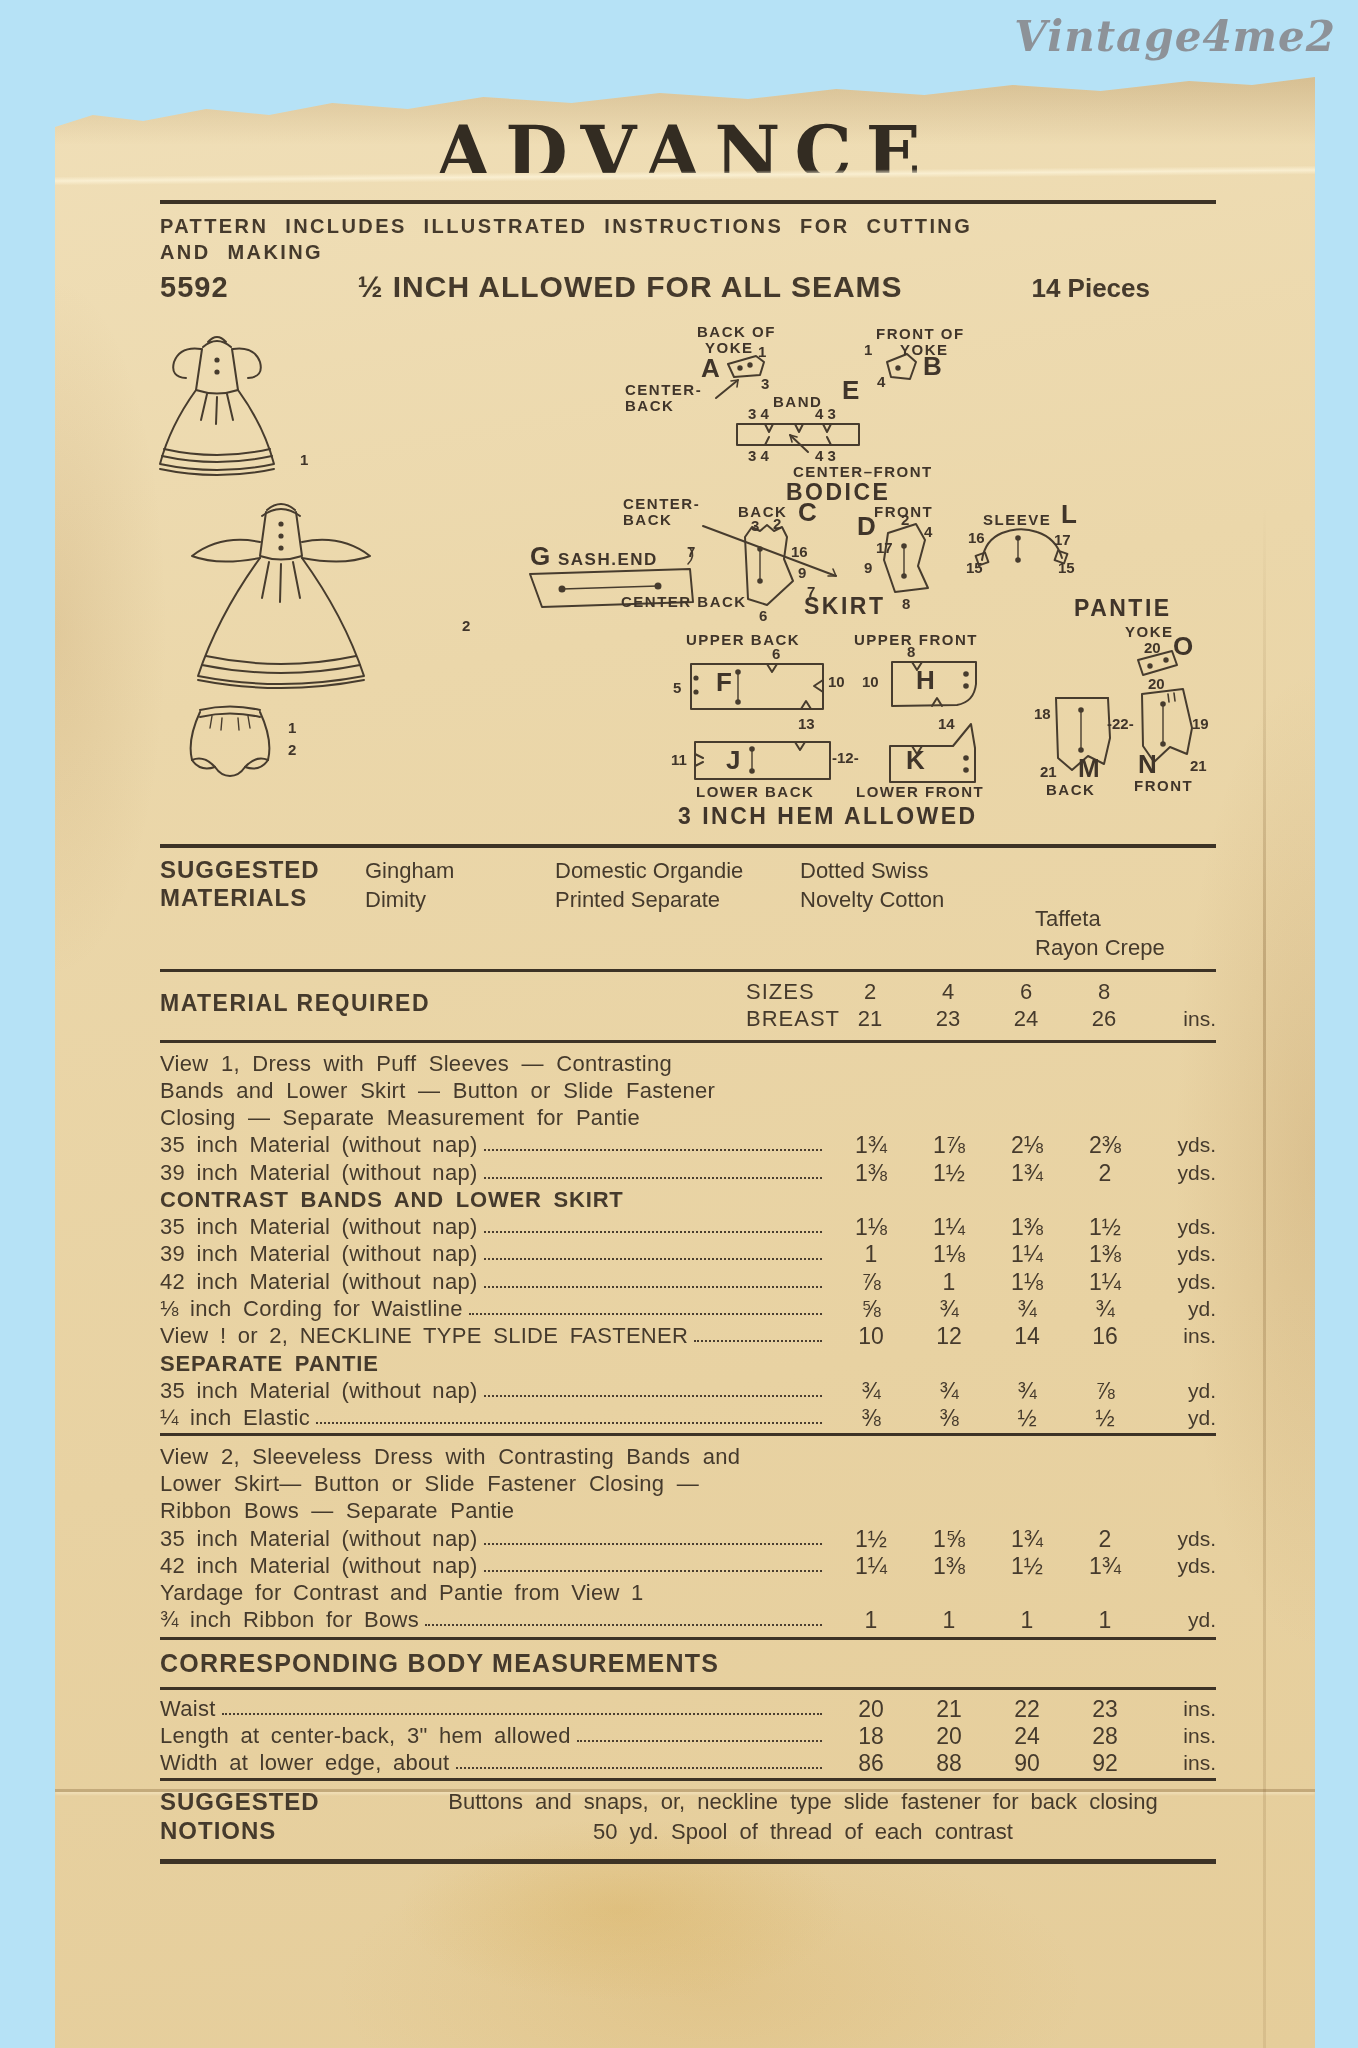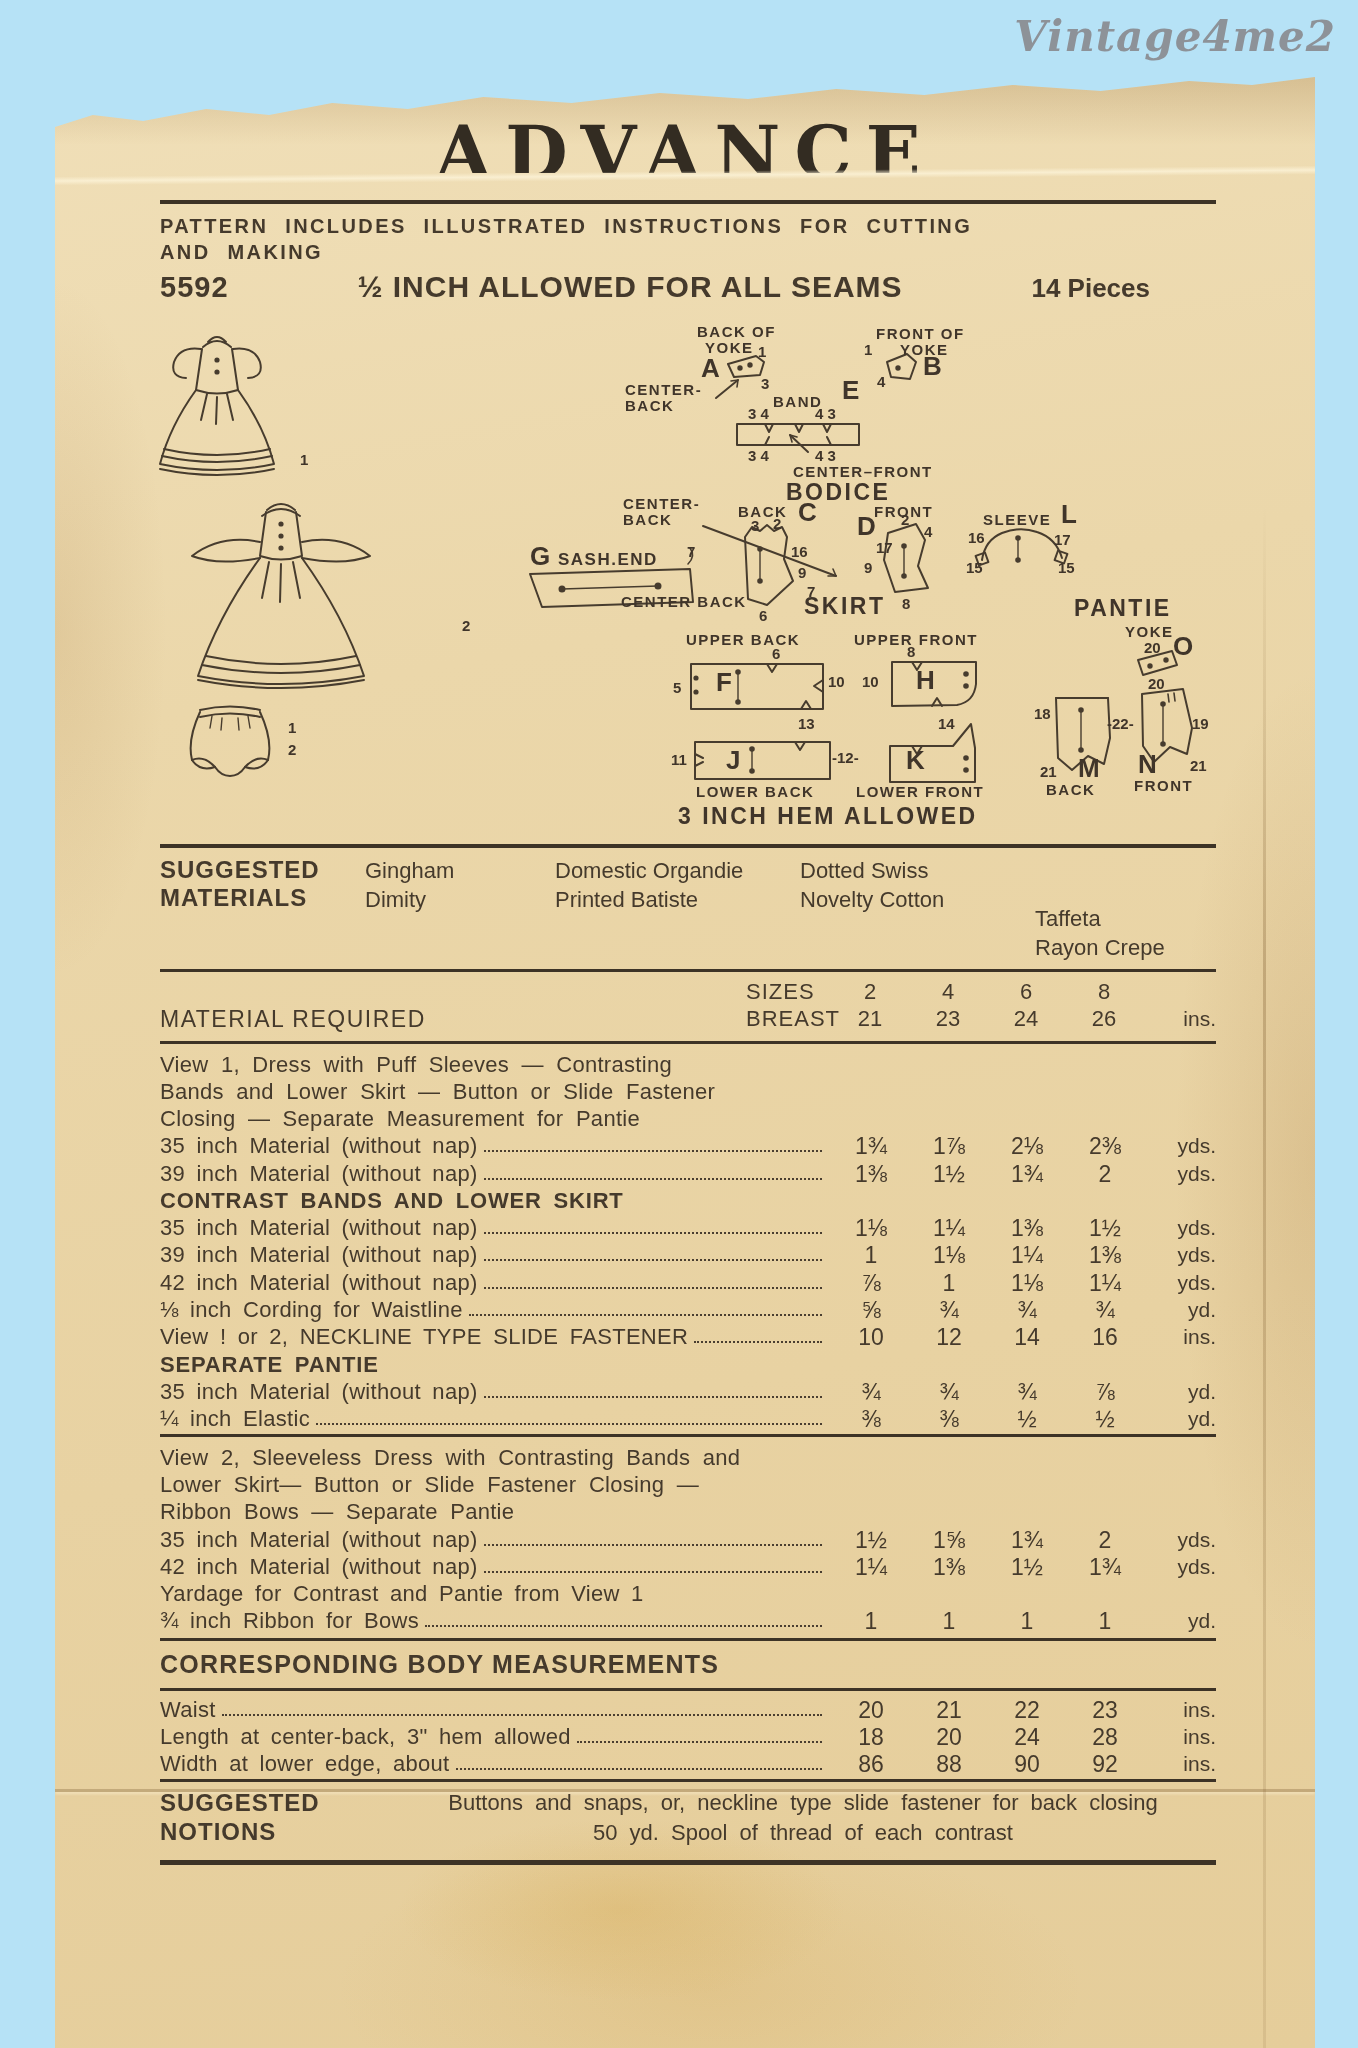--- a/index.html
+++ b/index.html
@@ -49,21 +49,21 @@
   .dl.big{font-size:26px;letter-spacing:0;line-height:24px;}
   .dl.med{font-size:23px;letter-spacing:2.5px;line-height:24px;}
   .dl.num{font-size:15px;letter-spacing:0;}
   
   .materials{display:flex;padding:8px 0 7px 0;}
   .mat-head{width:205px;font-size:24px;font-weight:bold;line-height:28px;letter-spacing:1px;}
   .mat-col{font-size:22px;line-height:29px;}
   .c1{width:190px;}.c2{width:245px;}.c3{width:235px;}.c4{flex:1;margin-top:48px;}
   
   .matreq{display:flex;padding:6px 0 8px 0;}
-  .mr-label{font-size:23px;font-weight:normal;letter-spacing:1.5px;margin-top:28px;}
+  .mr-label{font-size:23px;font-weight:bold;letter-spacing:1.5px;margin-top:12px;}
   .mr-right{margin-left:auto;width:470px;}
   .mr-row{display:flex;font-size:22px;line-height:27px;}
   .mr-lab{width:85px;letter-spacing:1px;}
   .mr-val{width:78px;text-align:center;}
   .mr-unit{flex:1;text-align:right;font-size:21px;}
   
   .vdesc{margin-top:7px;font-size:22px;line-height:27px;word-spacing:6px;letter-spacing:.3px;}
   .trow{display:flex;align-items:flex-end;height:27.3px;font-size:22px;}
   .trow .tlabel{white-space:nowrap;letter-spacing:.3px;word-spacing:5px;line-height:26px;text-align:right;}
   .trow.sect .tlabel{font-weight:bold;letter-spacing:.8px;}
@@ -346,21 +346,21 @@
       <span class="dl num" style="left:128px;top:424px">2</span>
     </div>
 
     <div class="rule r4 gap6"></div>
     <div class="materials">
       <span class="mat-head dl-pre" style="white-space:pre-line">SUGGESTED
 MATERIALS</span>
       <span class="mat-col c1" style="white-space:pre-line">Gingham
 Dimity</span>
       <span class="mat-col c2" style="white-space:pre-line">Domestic Organdie
-Printed Batiste</span>
+Printed Separate</span>
       <span class="mat-col c3" style="white-space:pre-line">Dotted Swiss
 Novelty Cotton</span>
       <span class="mat-col c4" style="white-space:pre-line">Taffeta
 Rayon Crepe</span>
     </div>
     <div class="rule"></div>
 
     <div class="matreq">
       <span class="mr-label">MATERIAL REQUIRED</span>
       <div class="mr-right">

